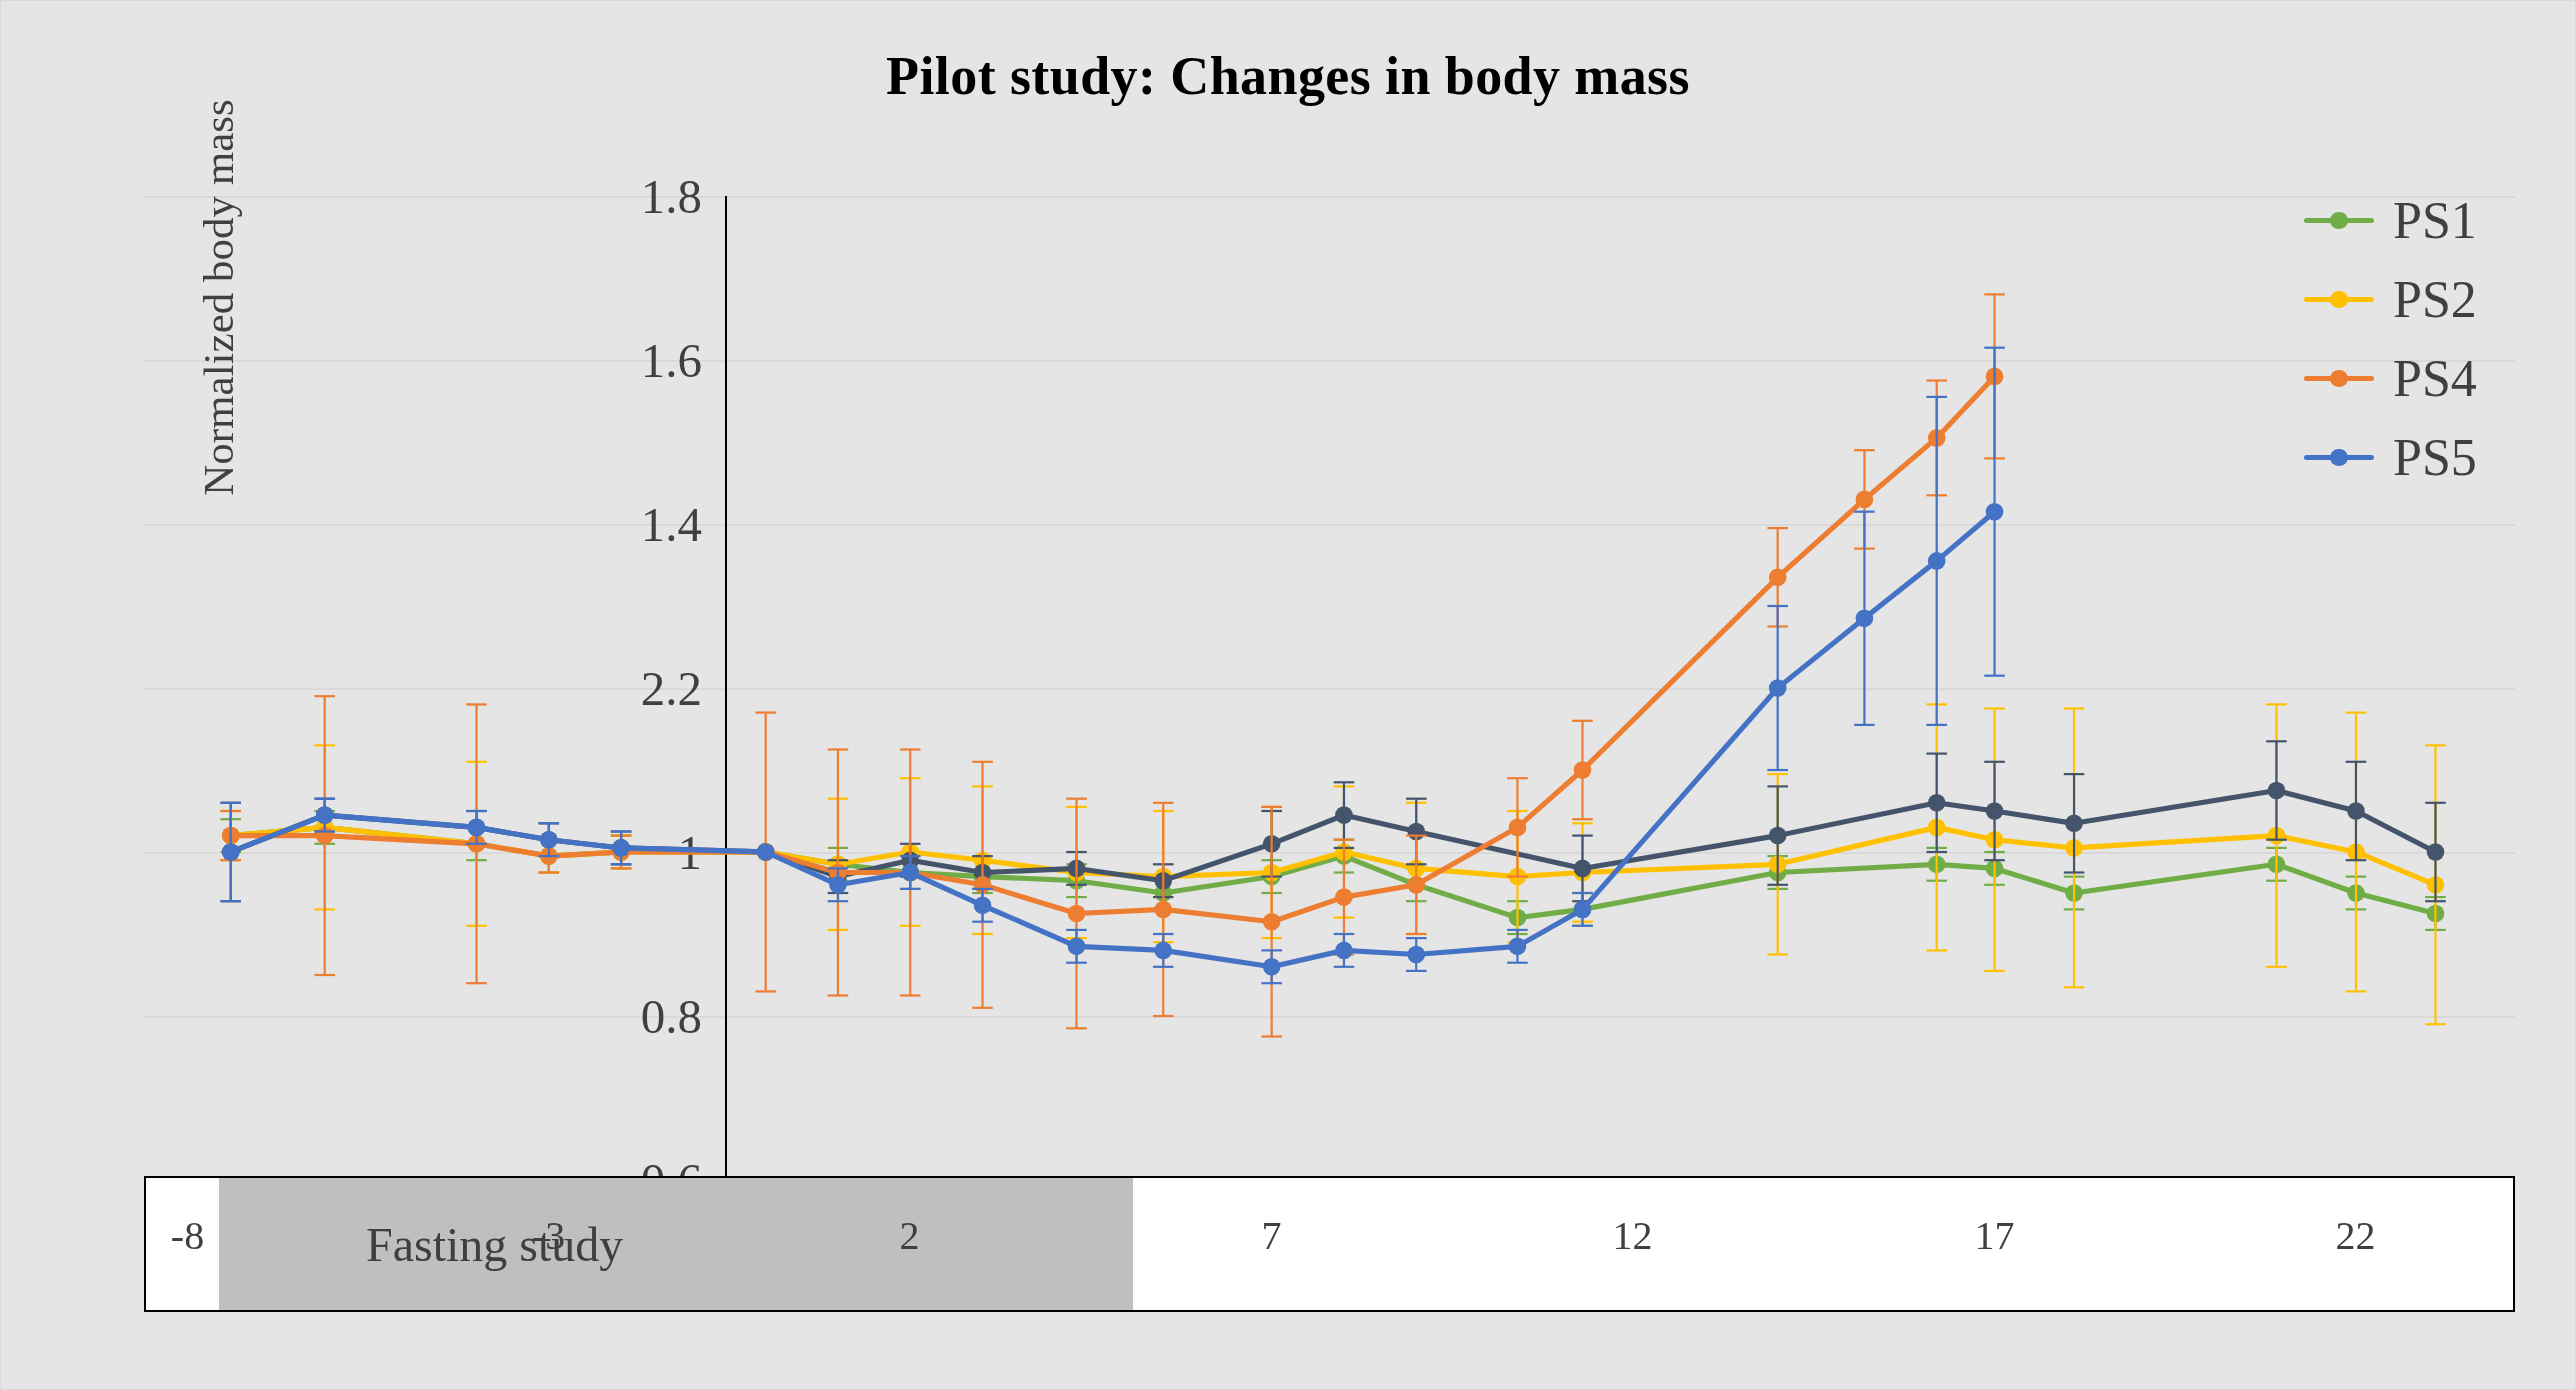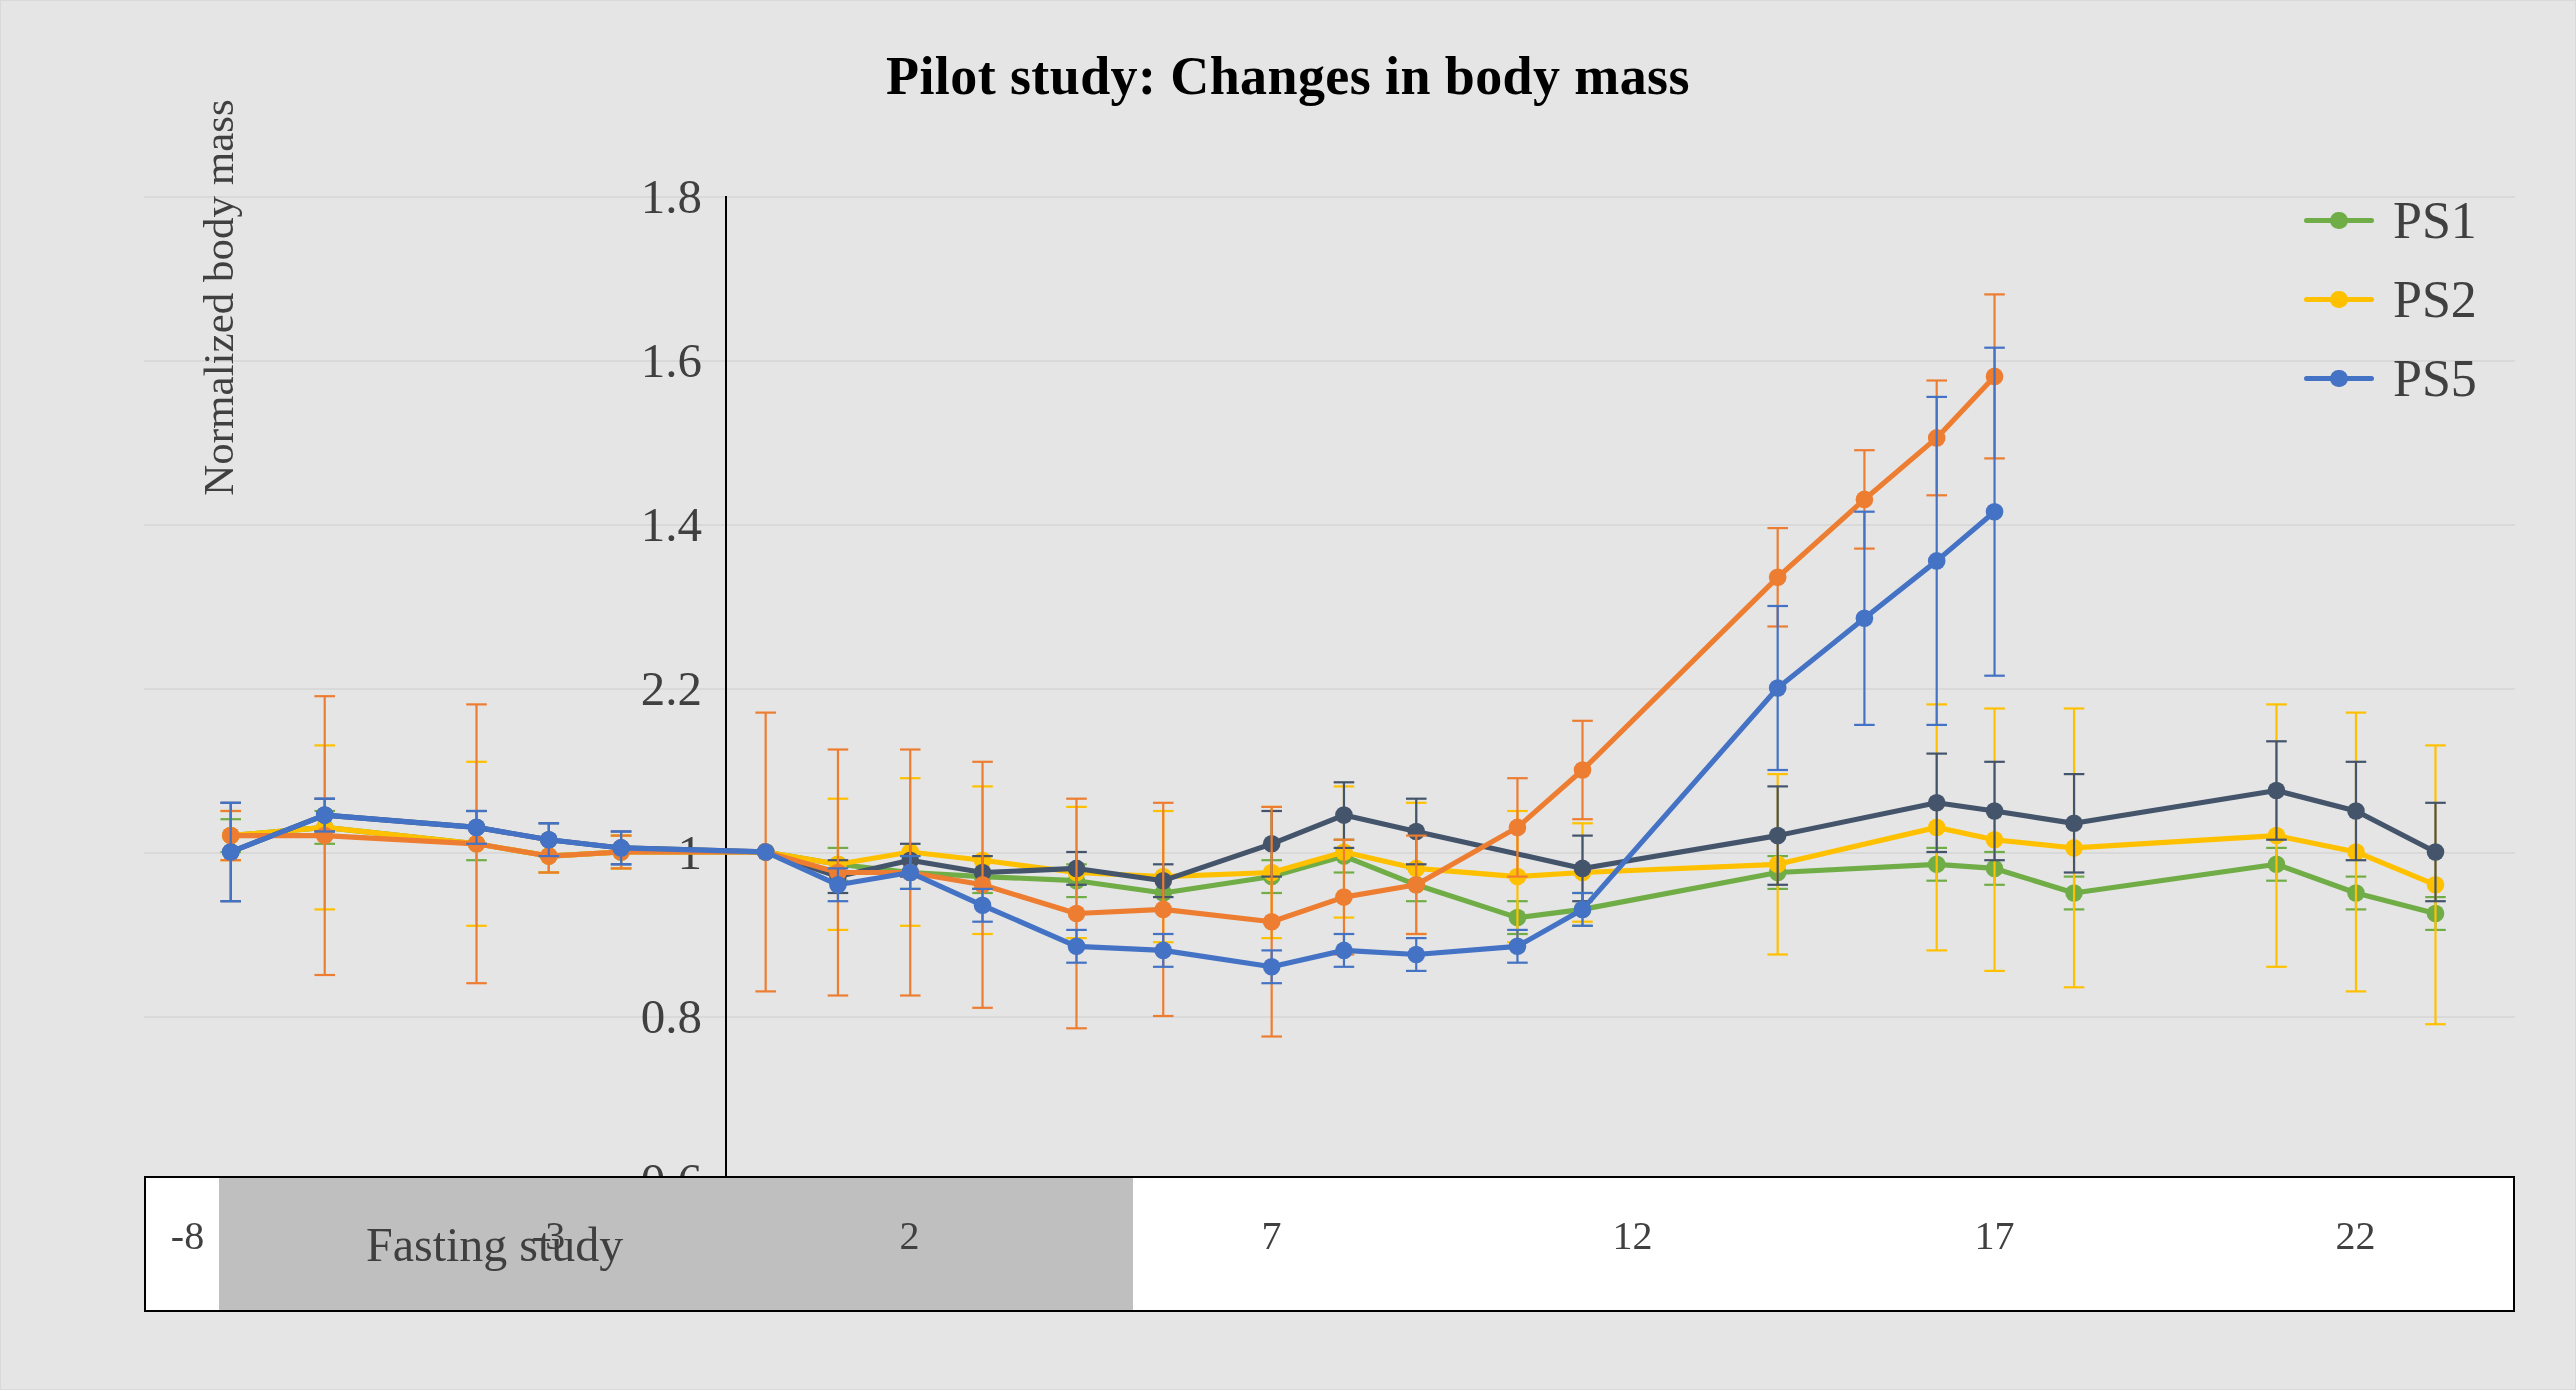--- a/index.html
+++ b/index.html
@@ -644,20 +644,24 @@
   <div id="legend">
       <div class="legend-item">
         <span class="legend-swatch" style="background: rgb(112, 173, 71);"></span>
         <span class="legend-label">PS1</span>
       </div>
       <div class="legend-item">
         <span class="legend-swatch" style="background: rgb(255, 192, 0);"></span>
         <span class="legend-label">PS2</span>
       </div>
       <div class="legend-item">
+        <span class="legend-swatch" style="background: rgb(237, 125, 49);"></span>
+        <span class="legend-label">PS4</span>
+      </div>
+      <div class="legend-item">
         <span class="legend-swatch" style="background: rgb(68, 114, 196);"></span>
         <span class="legend-label">PS5</span>
       </div>
     </div>
 
 <div class="xtick-label" style="left: 187px;">-8</div>
     <div class="xtick-label" style="left: 548px;">-3</div>
     <div class="xtick-label" style="left: 909px;">2</div>
     <div class="xtick-label" style="left: 1271px;">7</div>
     <div class="xtick-label" style="left: 1632px;">12</div>

